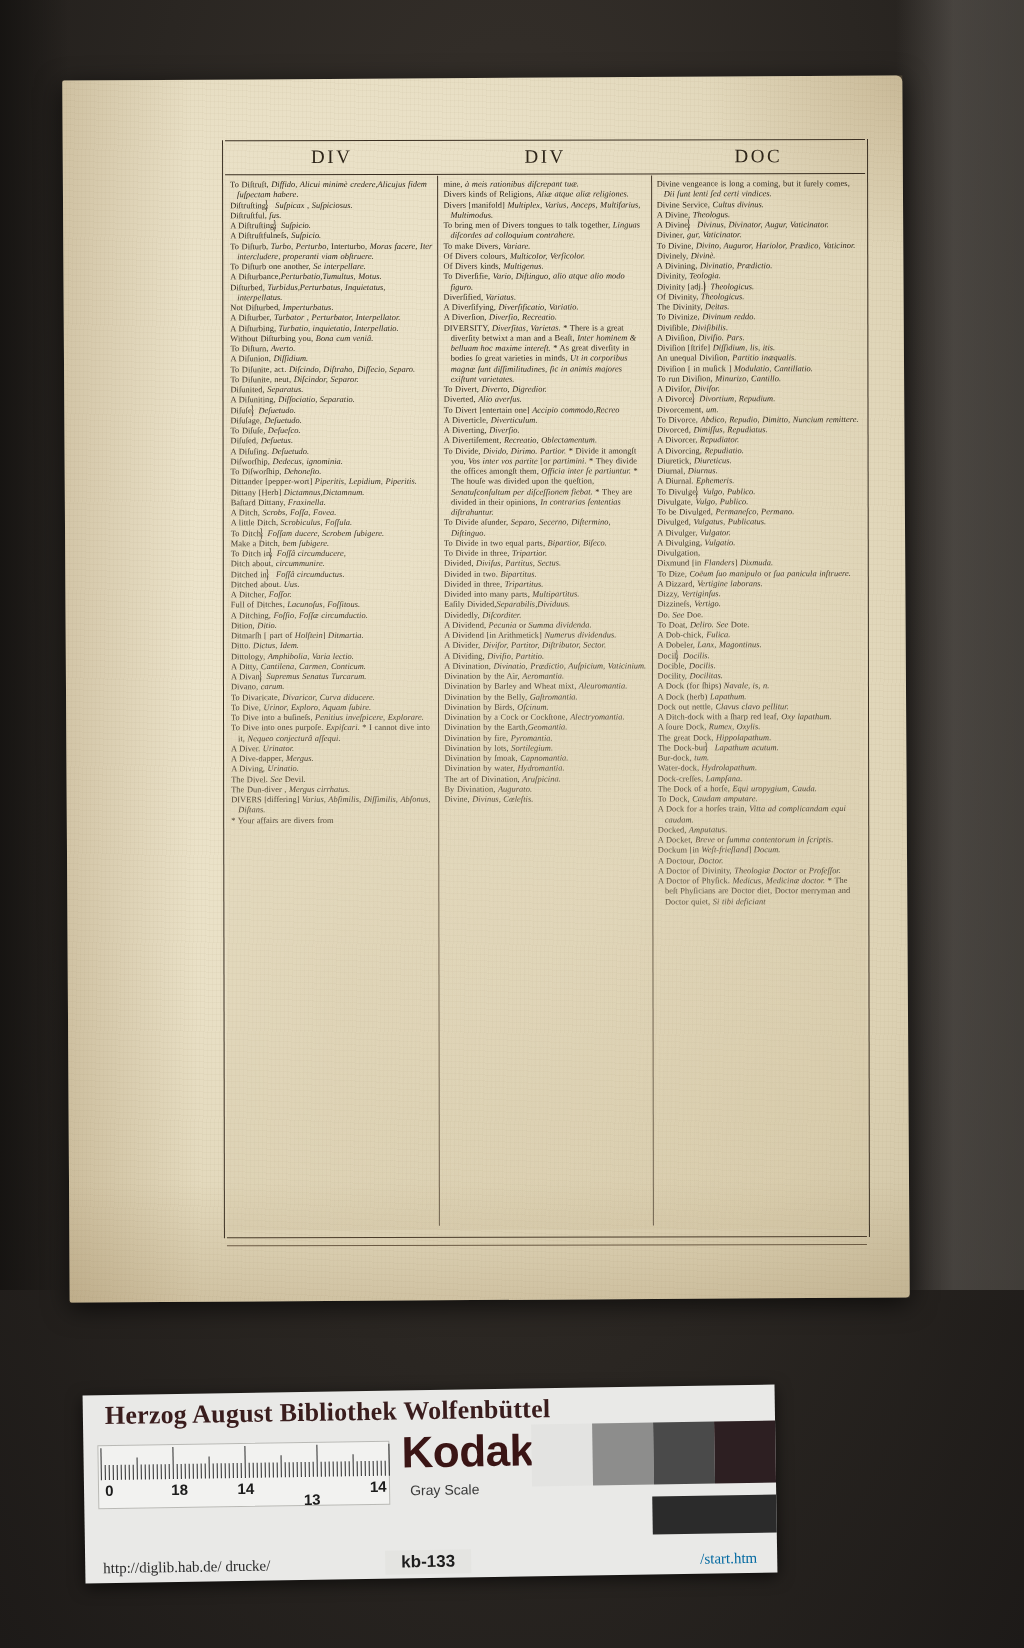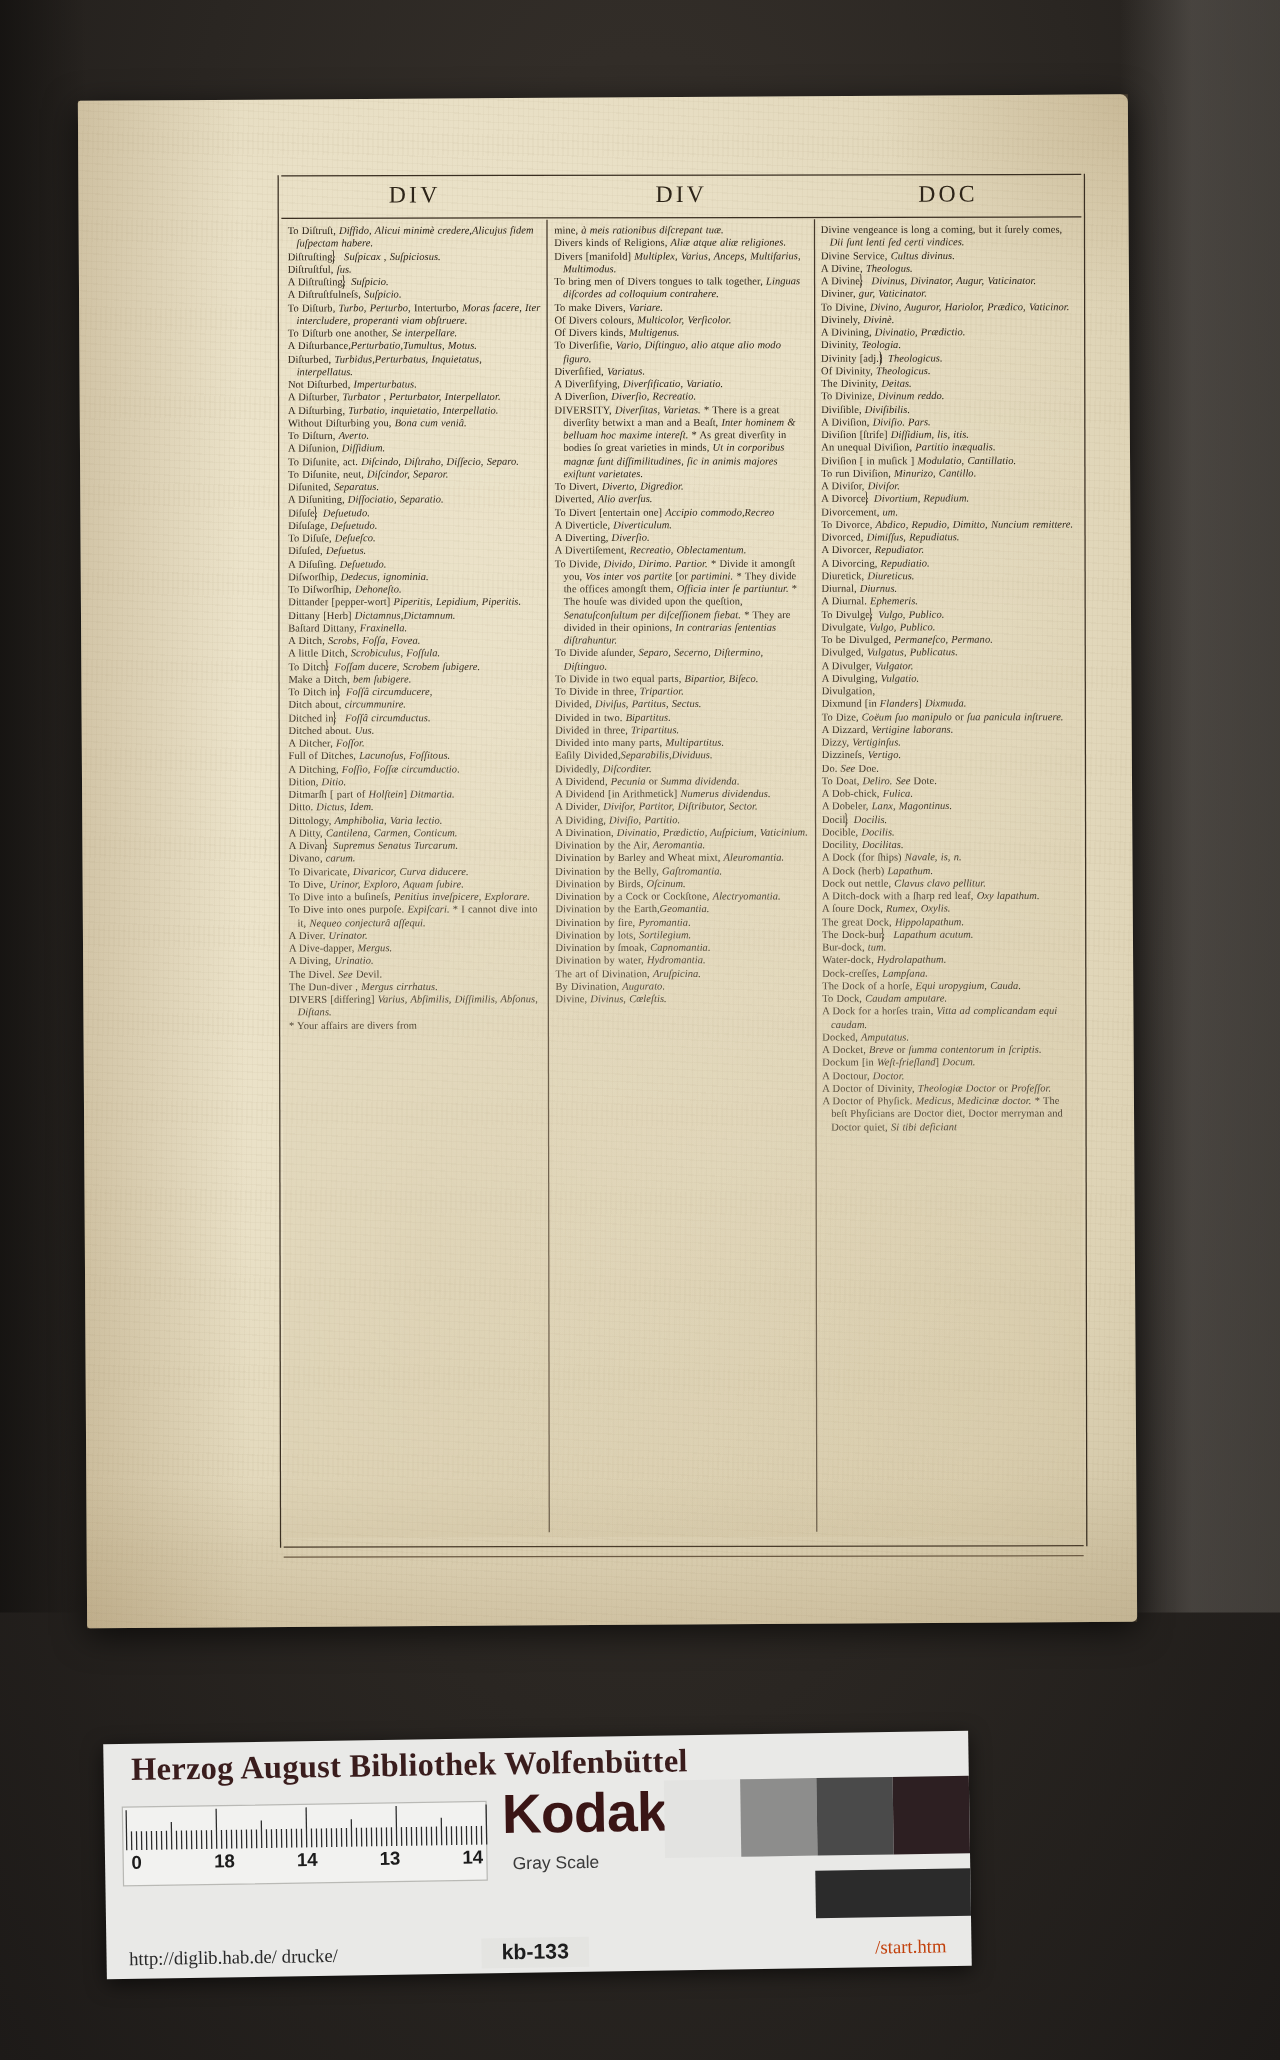--- a/index.html
+++ b/index.html
@@ -192,21 +192,21 @@
     position:absolute;left:18px;bottom:6px;
     font-family:"Liberation Serif", serif;font-size:15px;color:#2a2a2a;
   }
   #url-mid{
     position:absolute;left:300px;bottom:4px;
     font-family:"Liberation Sans", sans-serif;font-size:17px;font-weight:bold;color:#1d1d1d;
     background:#e4e4e1;padding:2px 16px;
   }
   #url-right{
     position:absolute;right:20px;bottom:6px;
-    font-family:"Liberation Serif", serif;font-size:15px;color:#c2410c;
+    font-family:"Liberation Serif", serif;font-size:15px;color:#0369a1;
   }
   #placard-notch{
     position:absolute;right:0;bottom:40px;width:124px;height:38px;
     background:#2b2b2b;
   }
 </style>
 </head>
 <body>
 
 <div id="backdrop">
@@ -496,21 +496,21 @@
         <div class="tick" style="left: 274px; height: 15px;"></div>
         <div class="tick" style="left: 278px; height: 15px;"></div>
         <div class="tick" style="left: 282px; height: 15px;"></div>
         <div class="tick" style="left: 286px; height: 15px;"></div>
         <div class="tick" style="left: 290px; height: 32px;"></div>
       </div>
     <div id="ruler-labels">
         <div class="rlabel" style="left: 6px; top: 2px;">0</div>
         <div class="rlabel" style="left: 72.2069px; top: 2px;">18</div>
         <div class="rlabel" style="left: 138.414px; top: 2px;">14</div>
-        <div class="rlabel" style="left: 204.621px; top: 2px;">13</div>
+        <div class="rlabel" style="left: 204.621px; top: 14px;">13</div>
         <div class="rlabel" style="left: 270.828px; top: 2px;">14</div>
       </div>
   </div>
 
   <div id="kodak-word">Kodak</div>
   <div id="gray-scale-label">Gray Scale</div>
   <div id="gray-patches">
       <div class="patch" style="background: rgb(227, 227, 225);"></div>
       <div class="patch" style="background: rgb(141, 141, 140);"></div>
       <div class="patch" style="background: rgb(74, 74, 74);"></div>

